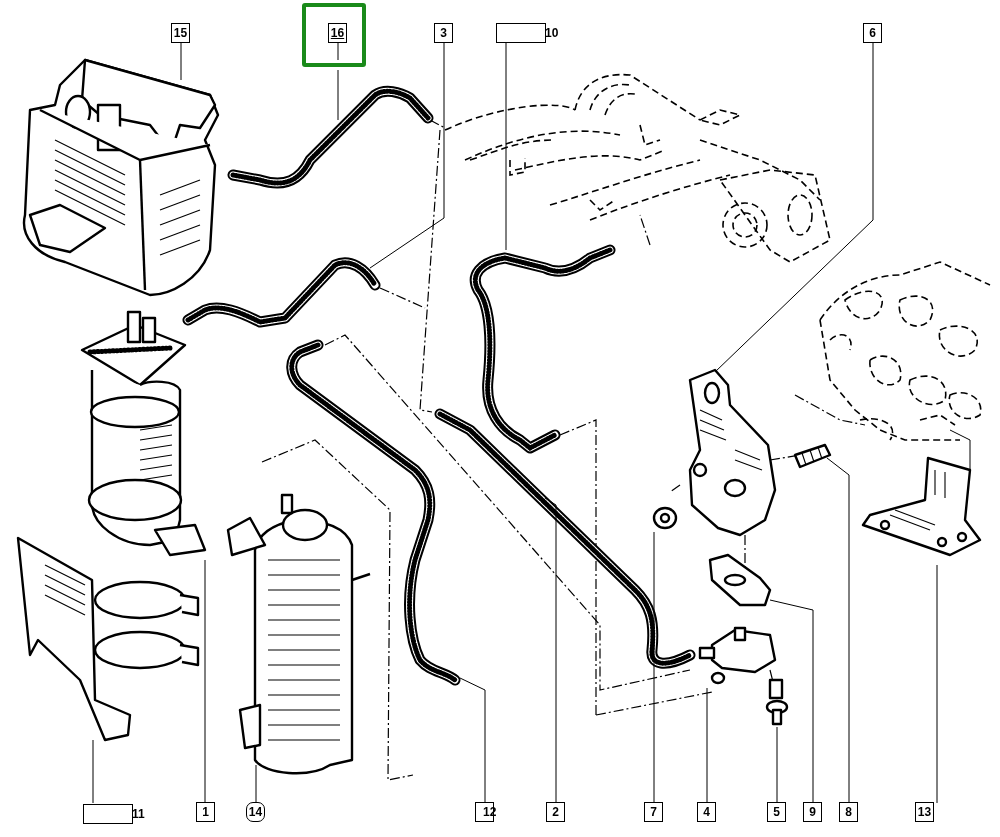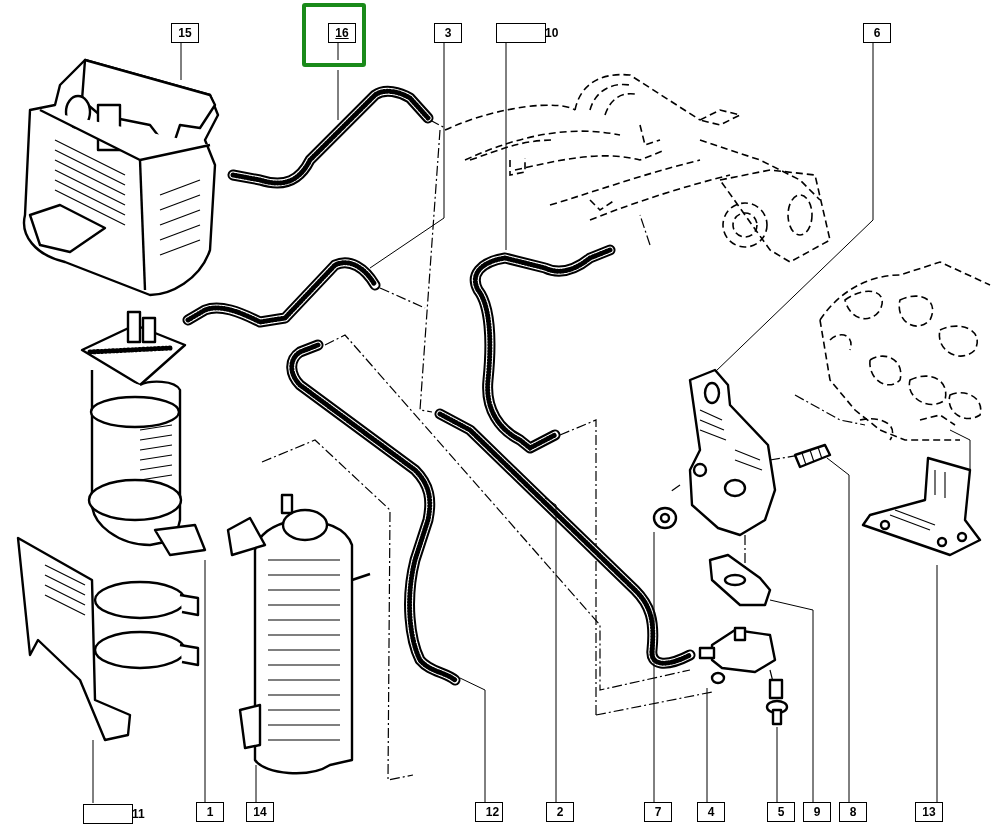--- a/index.html
+++ b/index.html
@@ -1,18 +1,18 @@
 <!DOCTYPE html>
 <html><head>
 <meta charset="utf-8">
 <style>
   html,body{margin:0;padding:0;background:#ffffff;}
   body{width:1000px;height:837px;position:relative;overflow:hidden;font-family:"Liberation Sans",sans-serif;}
   #diagram{position:absolute;left:0;top:0;width:1000px;height:837px;}
-  .label-box{position:absolute;width:28px;height:20px;border:1.3px solid #000;background:#fff;box-sizing:border-box;
+  .label-box{position:absolute;width:19px;height:20px;border:1.3px solid #000;background:#fff;box-sizing:border-box;
     font-family:"Liberation Sans Narrow","Liberation Sans",sans-serif;font-size:12px;font-weight:bold;line-height:18px;text-align:center;color:#000;}
   .hl{position:absolute;border:4px solid #1a8a1a;border-radius:3px;box-sizing:border-box;}
   .thin{fill:none;stroke:#000;stroke-width:1;}
   .dash{fill:none;stroke:#000;stroke-width:1.6;stroke-dasharray:7 4;}
   .dashdot{fill:none;stroke:#000;stroke-width:1.2;stroke-dasharray:10 3 2 3;}
   .hose-out{fill:none;stroke:#000;stroke-width:11;stroke-linecap:round;stroke-linejoin:round;}
   .hose-in{fill:none;stroke:#fff;stroke-width:7;stroke-linecap:round;stroke-linejoin:round;}
   .hose-dots{fill:none;stroke:#000;stroke-width:5;stroke-dasharray:0.8 2.2;stroke-linecap:round;}
   .part{fill:#fff;stroke:#000;stroke-width:2.4;stroke-linejoin:round;}
   .hatch{stroke:#000;stroke-width:1.1;}
@@ -266,21 +266,21 @@
   
   <div class="label-box" style="left:171px;top:23px;">15</div>
   <div class="label-box" style="left:328px;top:23px;text-decoration:underline;">16</div>
   <div class="label-box" style="left:434px;top:23px;">3</div>
   <div class="label-box" style="left:496px;top:23px;padding-left:48px;">10</div>
   <div class="label-box" style="left:863px;top:23px;">6</div>
 
   
   <div class="label-box" style="left:83px;top:804px;padding-left:48px;">11</div>
   <div class="label-box" style="left:196px;top:802px;">1</div>
-  <div class="label-box" style="left:246px;top:802px;">14</div>
+  <div class="label-box" style="left:246px;top:802px;border-radius:7px;">14</div>
   <div class="label-box" style="left:475px;top:802px;padding-left:7px;">12</div>
   <div class="label-box" style="left:546px;top:802px;">2</div>
   <div class="label-box" style="left:644px;top:802px;">7</div>
   <div class="label-box" style="left:697px;top:802px;">4</div>
   <div class="label-box" style="left:767px;top:802px;">5</div>
   <div class="label-box" style="left:803px;top:802px;">9</div>
   <div class="label-box" style="left:839px;top:802px;">8</div>
   <div class="label-box" style="left:915px;top:802px;">13</div>
 </div>
 

